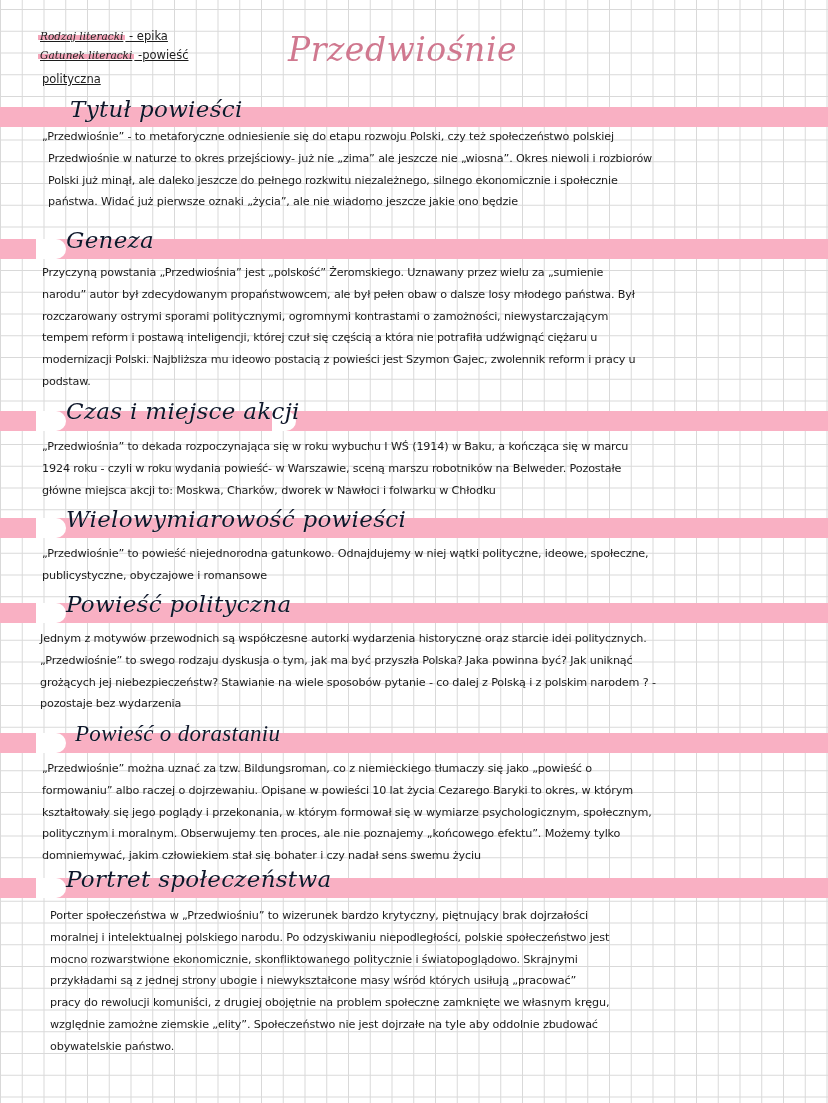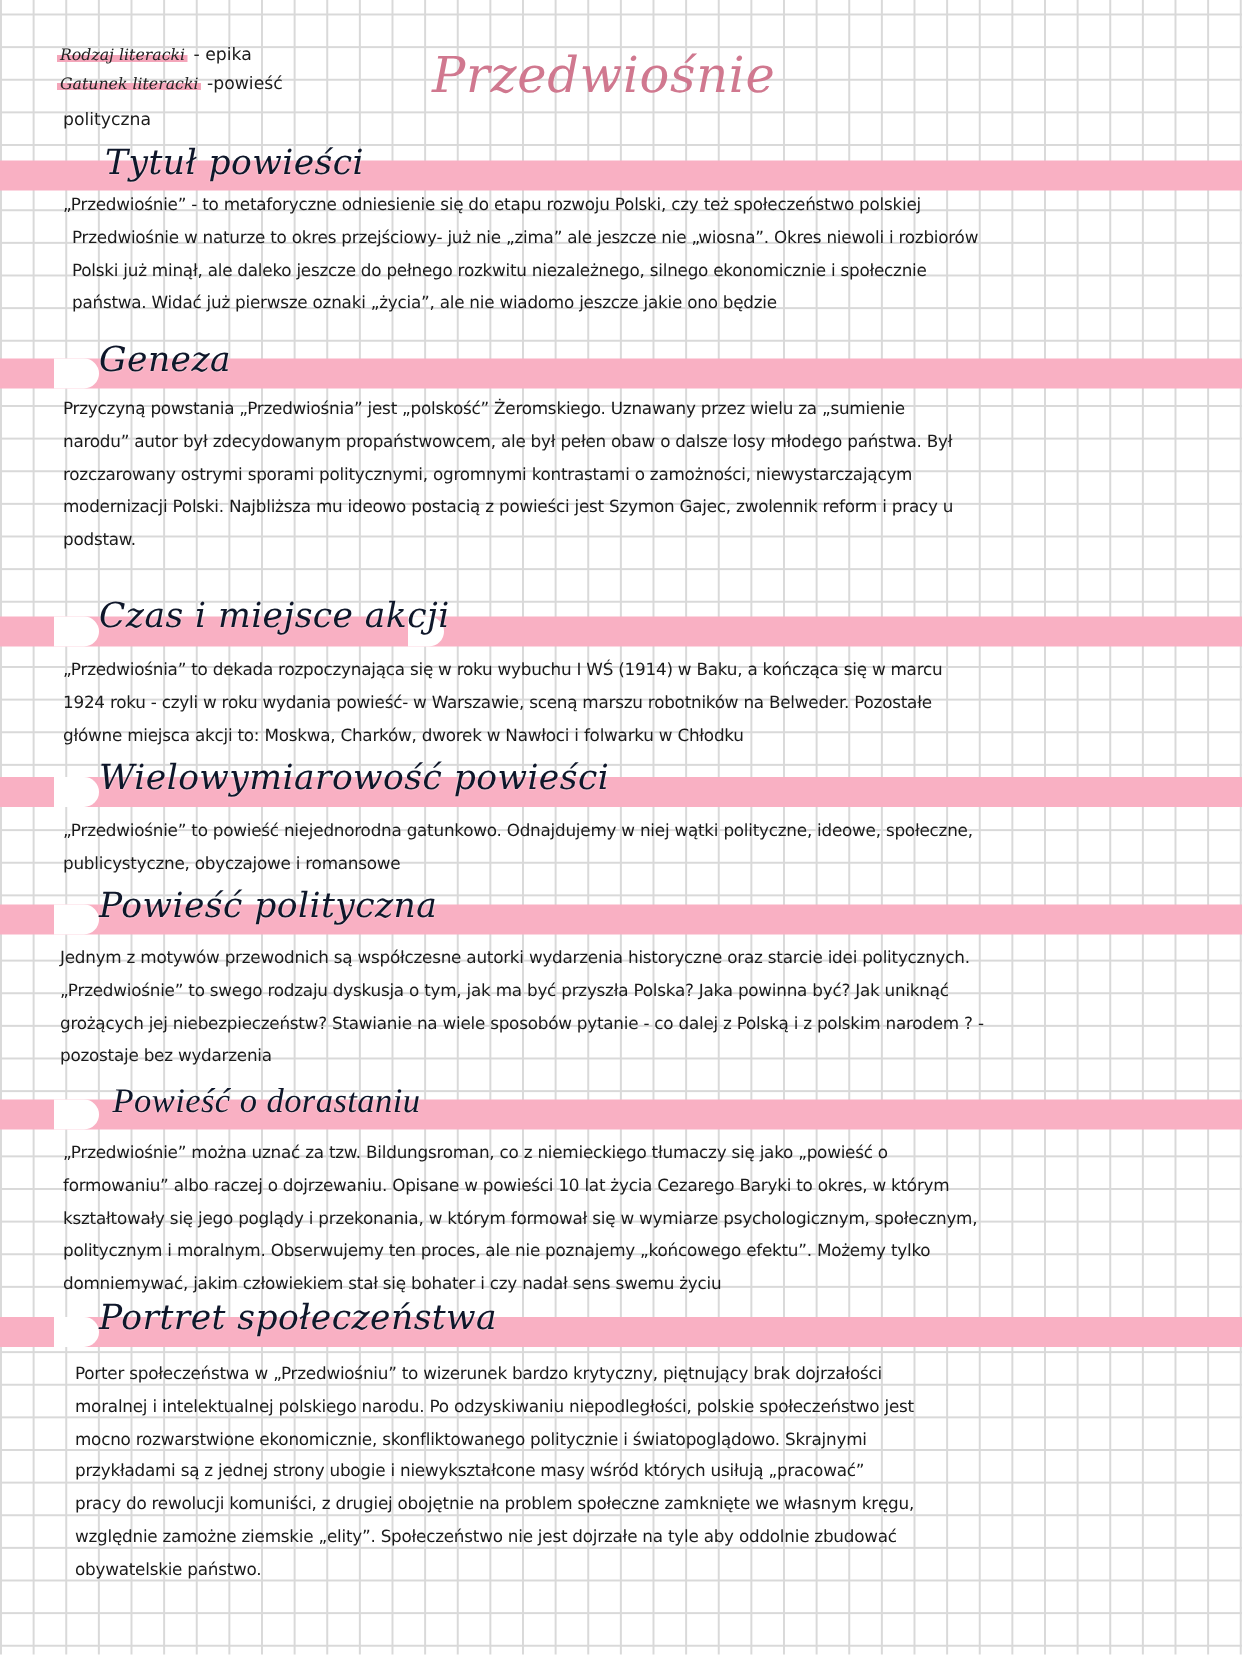--- a/index.html
+++ b/index.html
@@ -8,21 +8,21 @@
     background-color:#ffffff;
     background-image:
       linear-gradient(to right, #d9d9d9 1px, transparent 1px),
       linear-gradient(to bottom, #d9d9d9 1px, transparent 1px);
     background-size:21.75px 21.75px;
     background-position:0px 9px;
     font-family:"DejaVu Sans", sans-serif;
     color:#1c1c1c;
   }
   .abs { position:absolute; }
-  .meta { font-size:11.5px; line-height:19px; }
+  .meta { font-size:11.5px; line-height:19px;text-decoration:underline; }
   .meta .hl {
     font-family:"DejaVu Serif", serif; font-style:italic; font-size:10.5px;
     color:#222;
     background:linear-gradient(to bottom, transparent 45%, #f4a6ba 45%, #f4a6ba 85%, transparent 85%);
     padding:0 2px;
   }
   .main-title {
     font-family:"DejaVu Serif", serif; font-style:italic;
     font-size:33px; color:#d0788f; letter-spacing:0.5px;
   }
@@ -73,20 +73,21 @@
 </div>
 
 <div>
   <div class="band" style="top:239px;"></div>
   <div class="band-cap" style="left:36px; top:239px; width:30px; background:#fff; border-radius:0 10px 10px 0;"></div>
   <div class="heading" style="left:66px; top:227px;">Geneza</div>
   <div class="para" style="left:42px; top:262px;">
     <div>Przyczyną powstania „Przedwiośnia” jest „polskość” Żeromskiego. Uznawany przez wielu za „sumienie</div>
     <div>narodu” autor był zdecydowanym propaństwowcem, ale był pełen obaw o dalsze losy młodego państwa. Był</div>
     <div>rozczarowany ostrymi sporami politycznymi, ogromnymi kontrastami o zamożności, niewystarczającym</div>
+    <div>tempem reform i postawą inteligencji, której czuł się częścią a która nie potrafiła udźwignąć ciężaru u</div>
     <div>modernizacji Polski. Najbliższa mu ideowo postacią z powieści jest Szymon Gajec, zwolennik reform i pracy u</div>
     <div>podstaw.</div>
   </div>
 </div>
 
 <div>
   <div class="band" style="top:411px;"></div>
   <div class="band-cap" style="left:36px; top:411px; width:30px; border-radius:0 10px 10px 0;"></div>
   <div class="band-cap" style="left:272px; top:411px; width:24px; border-radius:0 10px 10px 0; background:#fff;"></div>
   <div class="heading" style="left:66px; top:398px;">Czas i miejsce akcji</div>

